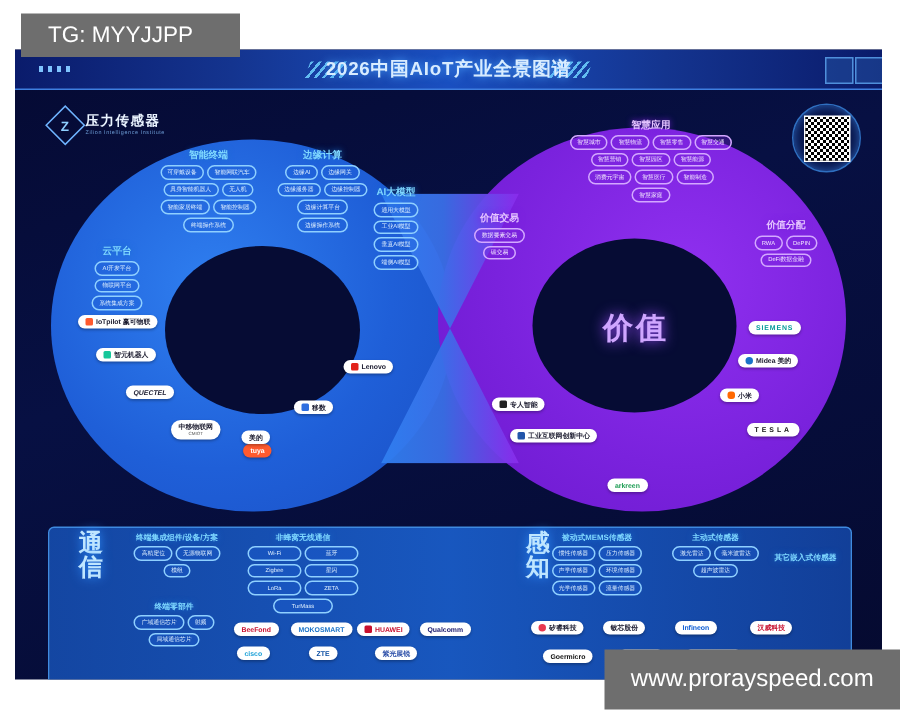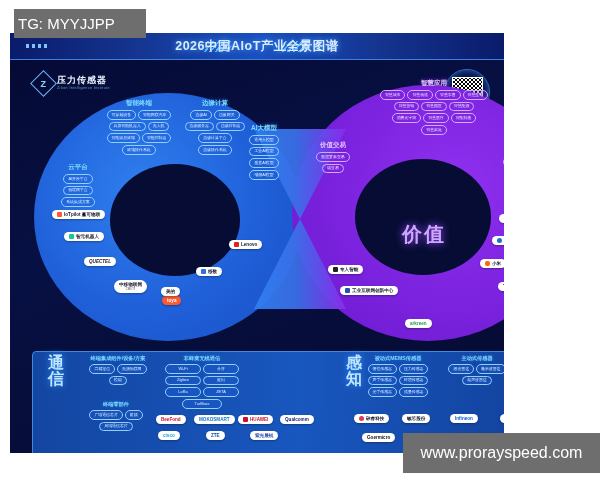--- a/index.html
+++ b/index.html
@@ -1,21 +1,21 @@
 <!DOCTYPE html>
 <html><head>
 <meta charset="utf-8">
 <style>
   html,body{margin:0;padding:0;}
   body{
     width:600px;height:480px;background:#ffffff;overflow:hidden;
     font-family:"Liberation Sans","DejaVu Sans",sans-serif;position:relative;
   }
   #poster{
-    position:absolute;left:10px;top:33px;width:494px;height:420px;
+    position:absolute;left:10px;top:33px;width:578px;height:420px;
     background:linear-gradient(160deg,#050a33 0%,#071043 40%,#050a30 100%);
     overflow:hidden;
   }
   
   .hdr{position:absolute;left:0;top:0;width:100%;height:27px;
     background:linear-gradient(90deg,#0a1b6b 0%,#14348f 25%,#1a4fc0 50%,#14348f 75%,#0a1b6b 100%);}
   .hdr:after{content:"";position:absolute;left:0;bottom:0;width:100%;height:1px;background:#3f7fe0;}
   .hdr-title{position:absolute;left:0;top:0;width:100%;height:27px;line-height:27px;
     text-align:center;color:#d8ecff;font-size:12.5px;font-weight:bold;letter-spacing:.5px;
     text-shadow:0 0 6px #4da6ff;}
@@ -52,21 +52,21 @@
   .lobe.purple{left:282px;top:52px;width:272px;height:256px;
     background:radial-gradient(circle at 60% 40%,#9030f0 0%,#7a22dd 55%,#6a18cc 100%);}
   .hole{position:absolute;border-radius:50%;background:#060c34;}
   .hole.blue{left:100px;top:131px;width:130px;height:112px;}
   .hole.purple{left:345px;top:126px;width:136px;height:116px;}
   .wedge{position:absolute;left:244px;top:96px;width:92px;height:180px;
     background:linear-gradient(90deg,#2f7ff0 0%,#3a6fe8 45%,#8a2bec 100%);
     clip-path:polygon(0 0,100% 0,50% 50%,100% 100%,0 100%,50% 50%);opacity:.95;}
   .core-lbl{position:absolute;font-size:20px;font-weight:bold;letter-spacing:2px;}
   .core-lbl.l{left:150px;top:186px;color:#a9d6ff;text-shadow:0 0 9px #3e8cff;}
-  .core-lbl.r{left:392px;top:188px;color:#cfa6ff;text-shadow:0 0 9px #9a4dff;}
+  .core-lbl.r{left:392px;top:172px;color:#cfa6ff;text-shadow:0 0 9px #9a4dff;}
   
   .grp{position:absolute;}
   .grp-t{font-size:6.5px;font-weight:bold;white-space:nowrap;margin-bottom:2px;text-align:center;}
   .grp-t.b{color:#7fd8ff;text-shadow:0 0 4px #1b6fd0;}
   .grp-t.p{color:#e4c4ff;text-shadow:0 0 4px #7a22dd;}
   .pills{display:flex;flex-wrap:wrap;gap:2px;justify-content:center;}
   .pill{border-radius:7px;padding:1.5px 4px;font-size:3.9px;white-space:nowrap;line-height:1.2;}
   .pill.b{border:.5px solid #8fd0ff;color:#dff0ff;background:rgba(30,95,215,.35);}
   .pill.p{border:.5px solid #d3a8ff;color:#f2e6ff;background:rgba(120,35,220,.35);}
   
@@ -74,25 +74,25 @@
     justify-content:center;gap:2px;padding:2px 5px;font-size:4.6px;font-weight:bold;
     color:#1a1a2e;white-space:nowrap;box-shadow:0 1px 2px rgba(0,0,0,.3);}
   .chip small{font-size:3px;font-weight:normal;color:#555;}
   .dot{width:5px;height:5px;border-radius:1px;display:inline-block;}
   
   .band{position:absolute;left:22px;width:534px;border-radius:4px;
     background:linear-gradient(90deg,rgba(22,80,180,.85) 0%,rgba(26,95,205,.9) 50%,rgba(20,72,170,.85) 100%);
     border:.5px solid #3f8ae0;}
   .band-b{top:318px;height:105px;}
   .band-lbl{position:absolute;font-size:16px;font-weight:bold;color:#bfe6ff;
-    text-shadow:0 0 7px #2f8fff;line-height:1.02;letter-spacing:1px;}
+    text-shadow:0 0 7px #2f8fff;line-height:1.02;letter-spacing:1px;text-align:center;}
   
   .wm{position:absolute;background:#6e6e6e;color:#fff;display:flex;align-items:center;
     font-family:"Liberation Sans",sans-serif;}
-  .wm-tl{left:14px;top:9px;width:128px;height:29px;padding-left:4px;font-size:15px;}
+  .wm-tl{left:14px;top:9px;width:128px;height:29px;padding-left:18px;font-size:15px;}
   .wm-br{right:0;bottom:7px;width:197px;height:40px;justify-content:center;font-size:16px;}
 </style>
 </head>
 <body>
 
 <div id="poster">
 
   <div class="hdr">
     <div class="hdr-dots"></div>
     <div class="hdr-tab" style="left:560px"></div>

